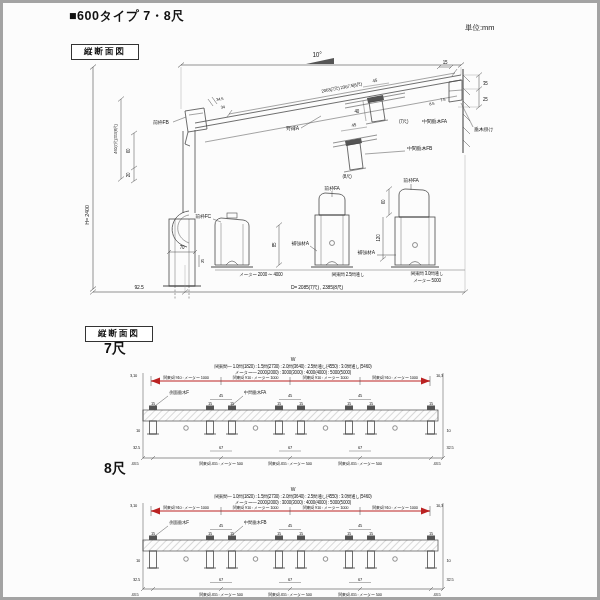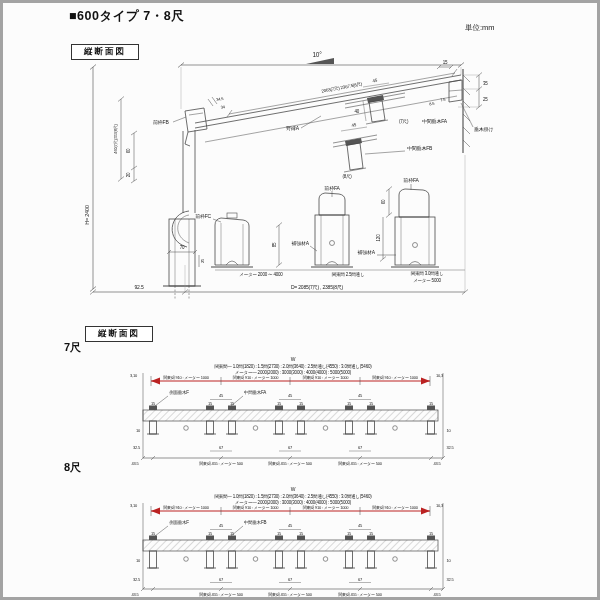--- a/index.html
+++ b/index.html
@@ -2,21 +2,21 @@
 <html><head>
 <meta charset="utf-8">
 <style>
   html,body{margin:0;padding:0;background:#e9e9e9;}
   #frame{position:relative;width:600px;height:600px;background:#fcfcfc;border:3px solid #a3a3a3;
          box-sizing:border-box;overflow:hidden;font-family:"Liberation Sans","DejaVu Sans",sans-serif;color:#111;}
   .title{position:absolute;left:66px;top:5px;font-size:12.5px;font-weight:bold;letter-spacing:.5px;}
   .unit{position:absolute;left:462px;top:20px;font-size:7.5px;color:#222;}
   .secbox{position:absolute;border:1.4px solid #333;background:#fff;font-size:8.5px;font-weight:bold;
           padding:1px 12px;letter-spacing:2px;}
-  .shaku{position:absolute;font-size:11px;font-weight:bold;}
+  .shaku{position:absolute;font-size:14px;font-weight:bold;margin-left:40px;}
   svg{position:absolute;left:0;top:0;}
   svg text{fill:#1c1c1c;stroke:none;font-family:"Liberation Sans","DejaVu Sans",sans-serif;letter-spacing:-0.2px;}
   .t4{font-size:4px}.t45{font-size:4.5px}.t5{font-size:5px}.t55{font-size:5.5px}.t6{font-size:6.5px}
 </style>
 </head>
 <body>
 
 <div id="frame">
 
   <div class="title">■600タイプ 7・8尺</div>

